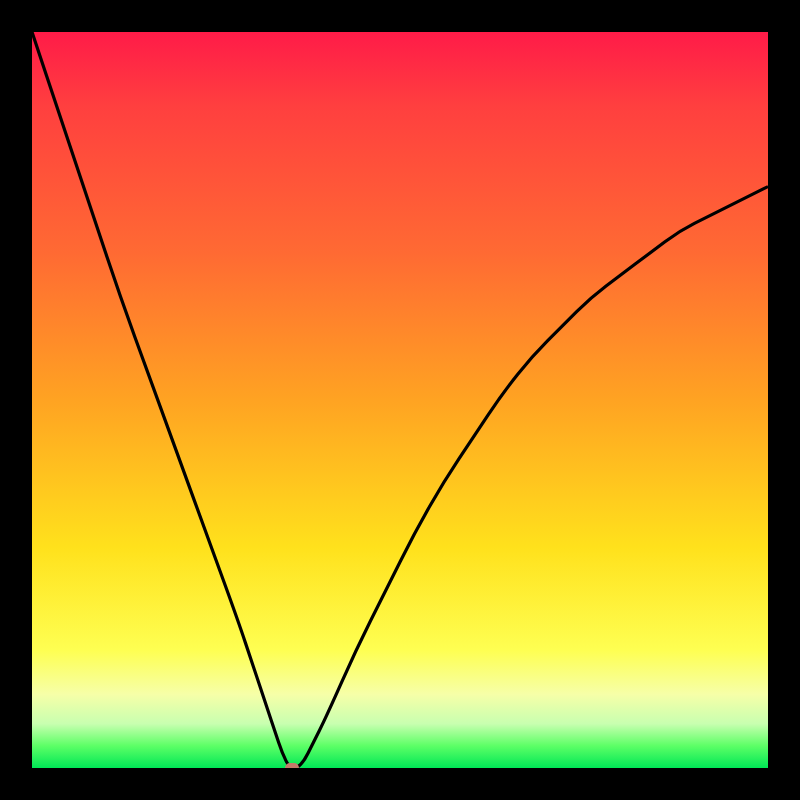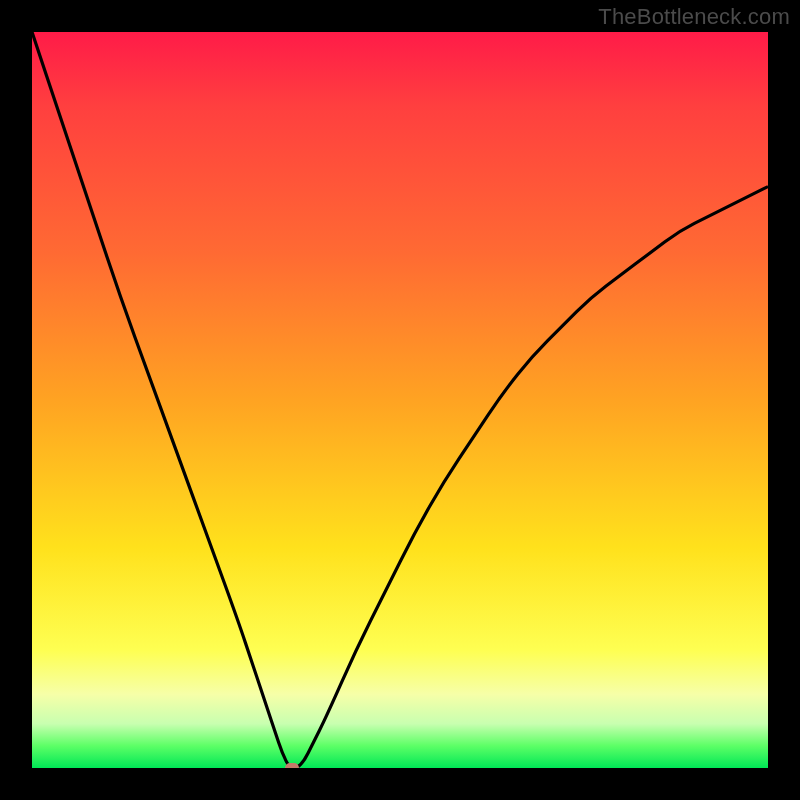--- a/index.html
+++ b/index.html
@@ -66,21 +66,20 @@
     height: 10px;
     border-radius: 5px;
     background: #c47a6a;
     transform: translate(-50%, -50%);
   }
 </style>
 </head>
 <body>
 
 <div class="frame">
-  <div class="watermark">TheBottleneck.com</div>
 
   <div class="plot-area">
     <div class="gradient"></div>
 
     <svg class="curve" viewBox="0 0 736 736" preserveAspectRatio="none">
       <path id="curve-path" d="M 0,0 Q 0,0 14.72,44.160000000000025 Q 29.44,88.32000000000005 44.160000000000004,132.48000000000002 Q 58.88,176.64 73.6,220.79999999999998 Q 88.32,264.96 103.03999999999999,305.43999999999994 Q 117.76,345.91999999999996 132.48000000000002,386.4 Q 147.20000000000002,426.88 161.92000000000002,467.36 Q 176.64,507.84000000000003 191.36,548.3199999999999 Q 206.08,588.8 213.44,610.88 Q 220.79999999999998,632.96 228.16,655.04 Q 235.52,677.12 239.20000000000002,688.1600000000001 Q 242.88000000000002,699.2 246.56,710.24 Q 250.24,721.28 253.92,728.64 Q 257.59999999999997,736 261.28,736 Q 264.96,736 268.64,732.3199999999999 Q 272.32,728.64 276,721.28 Q 279.68,713.92 287.04,699.2 Q 294.40000000000003,684.48 309.12,651.36 Q 323.84,618.24 338.55999999999995,588.8 Q 353.28,559.36 368,529.9200000000001 Q 382.72,500.48 397.44000000000005,474.72 Q 412.16,448.96 426.88,426.88 Q 441.59999999999997,404.8 456.32,382.72 Q 471.04,360.64 485.76,342.24 Q 500.48,323.84 515.2,309.12 Q 529.92,294.40000000000003 544.64,279.68 Q 559.36,264.96 574.08,253.92 Q 588.8000000000001,242.88 603.52,231.84000000000003 Q 618.24,220.80000000000007 632.96,209.76000000000005 Q 647.68,198.72000000000003 662.4,191.36 Q 677.12,184 691.8399999999999,176.64 Q 706.56,169.27999999999997 721.28,161.91999999999996 T 736,154.55999999999995" fill="none" stroke="#000" stroke-width="3.2"></path>
     </svg>
 
     <div id="marker" class="marker" style="left: 259.808px; top: 736px; background: rgb(196, 122, 106);"></div>
   </div>

